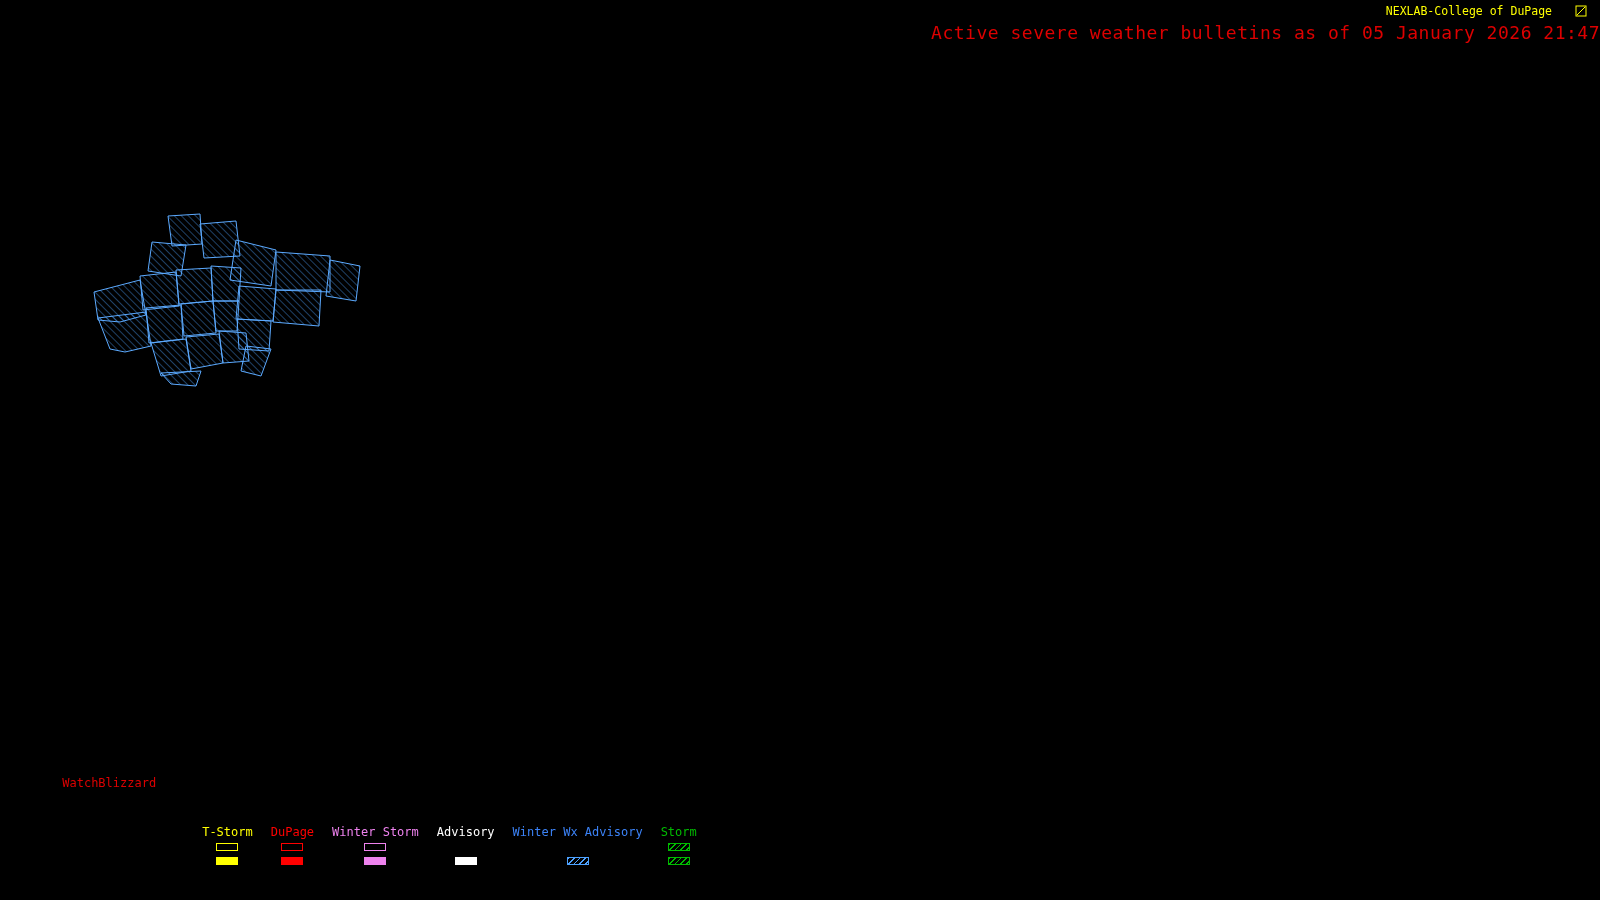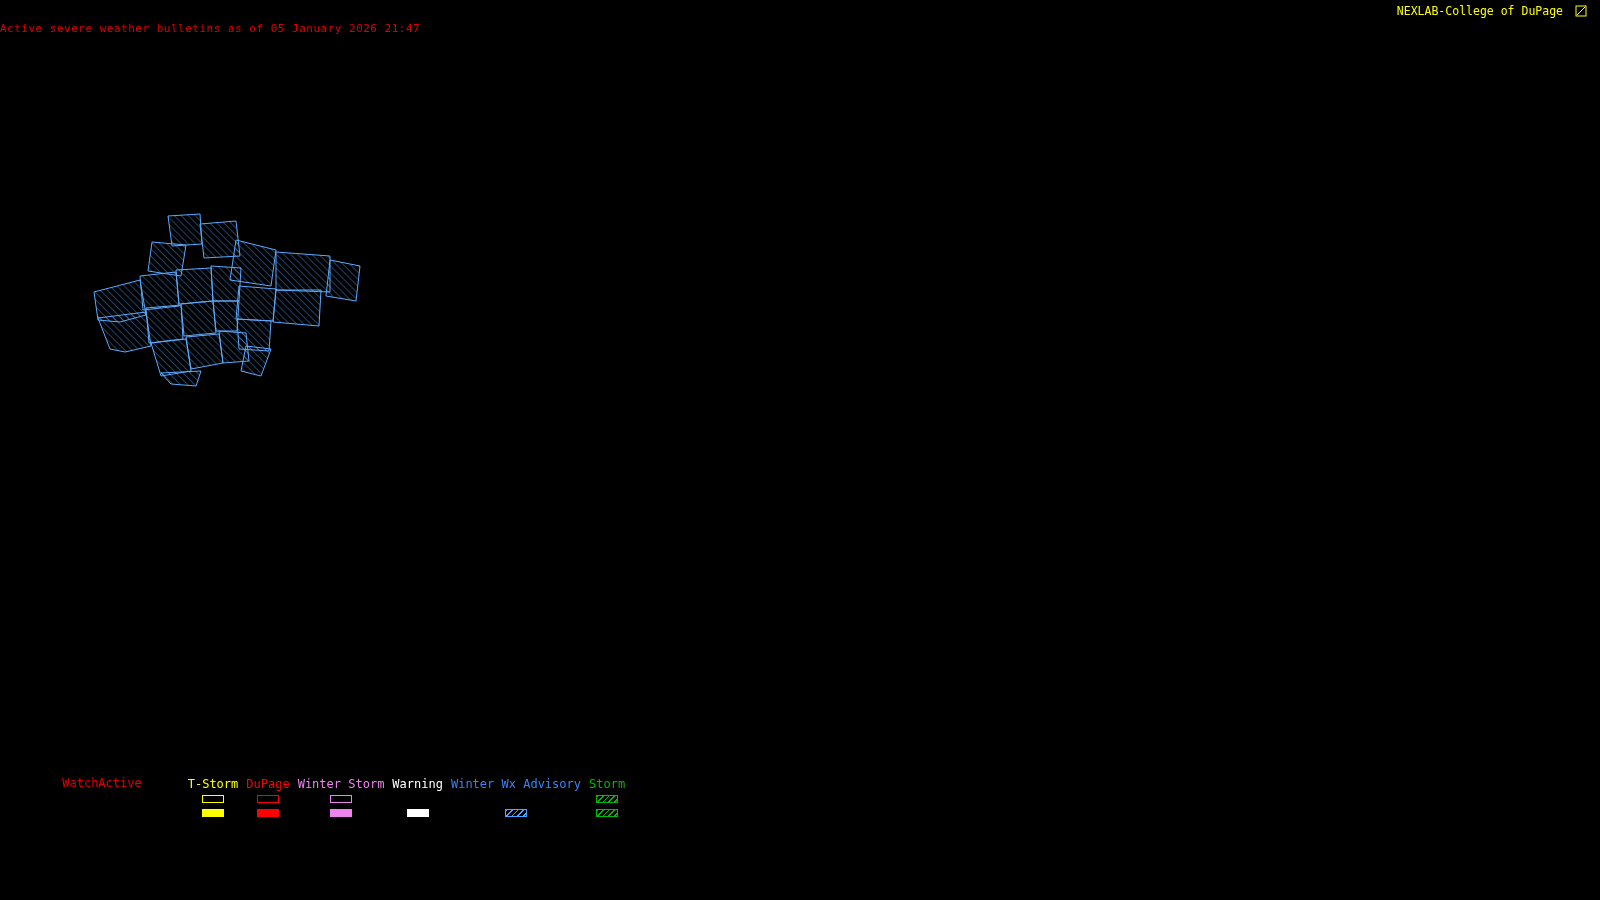--- a/index.html
+++ b/index.html
@@ -15,33 +15,33 @@
     position: relative;
     width: 1600px;
     height: 900px;
     background: var(--background, #000);
   }
   .bulletin-title {
     position: absolute;
     top: 22px;
     left: 0;
     width: 100%;
-    text-align: left;
+    text-align: right;
     color: var(--title, #e00000);
-    font-size: 11px;
+    font-size: 18px;
     letter-spacing: 0.5px;
     white-space: pre;
   }
   .brand {
     position: absolute;
     top: 4px;
     right: 12px;
     display: flex;
     align-items: center;
-    gap: 12px;
+    gap: 23px;
     color: var(--brand, #ffff00);
     font-size: 11.5px;
     white-space: pre;
   }
   .brand svg { display: block; }
 
   .map-wrap {
     position: absolute;
     left: 80px;
     top: 200px;
@@ -140,25 +140,25 @@
       </svg>
   </div>
 
   <div class="legend">
     <div class="legend-col row-labels">
       <div class="legend-header">&nbsp;</div>
       <div class="legend-row">
         <span class="row-label">Watch</span>
       </div>
       <div class="legend-row">
-        <span class="row-label">Active</span>
+        <span class="row-label">Blizzard</span>
       </div>
     </div>
 
-    <div style="display:flex; gap:8px;">
+    <div style="display:flex; gap:18px;margin-top:48px;">
         <div class="legend-col">
           <div class="legend-header" style="color: rgb(255, 255, 0);">T-Storm</div>
           <div class="legend-row">
             <div class="swatch" style="border: 1px solid rgb(255, 255, 0);"></div>
           </div>
           <div class="legend-row">
             <div class="swatch" style="background: rgb(255, 255, 0);"></div>
           </div>
         </div>
         <div class="legend-col">
@@ -173,21 +173,21 @@
         <div class="legend-col">
           <div class="legend-header" style="color: rgb(238, 130, 238);">Winter Storm</div>
           <div class="legend-row">
             <div class="swatch" style="border: 1px solid rgb(238, 130, 238);"></div>
           </div>
           <div class="legend-row">
             <div class="swatch" style="background: rgb(238, 130, 238);"></div>
           </div>
         </div>
         <div class="legend-col">
-          <div class="legend-header" style="color: rgb(255, 255, 255);">Warning</div>
+          <div class="legend-header" style="color: rgb(255, 255, 255);">Advisory</div>
           <div class="legend-row">
             <div class="swatch" style="visibility: hidden;"></div>
           </div>
           <div class="legend-row">
             <div class="swatch" style="background: rgb(255, 255, 255);"></div>
           </div>
         </div>
         <div class="legend-col">
           <div class="legend-header" style="color: #3b82f6;">Winter Wx Advisory</div>
           <div class="legend-row">

